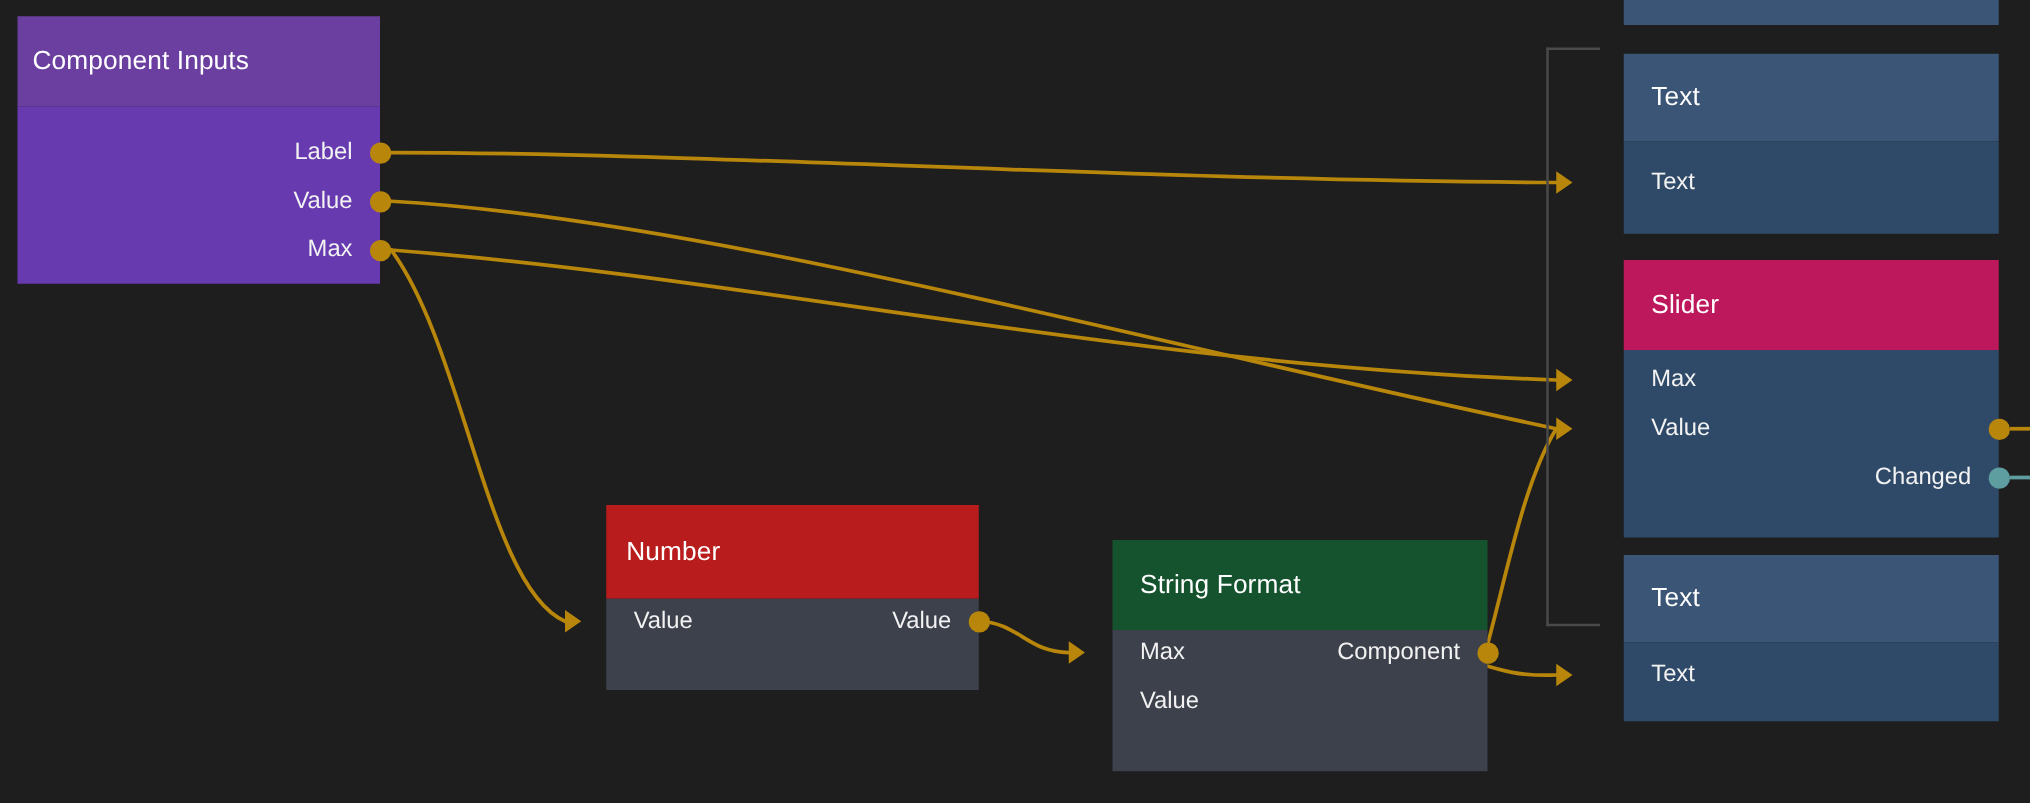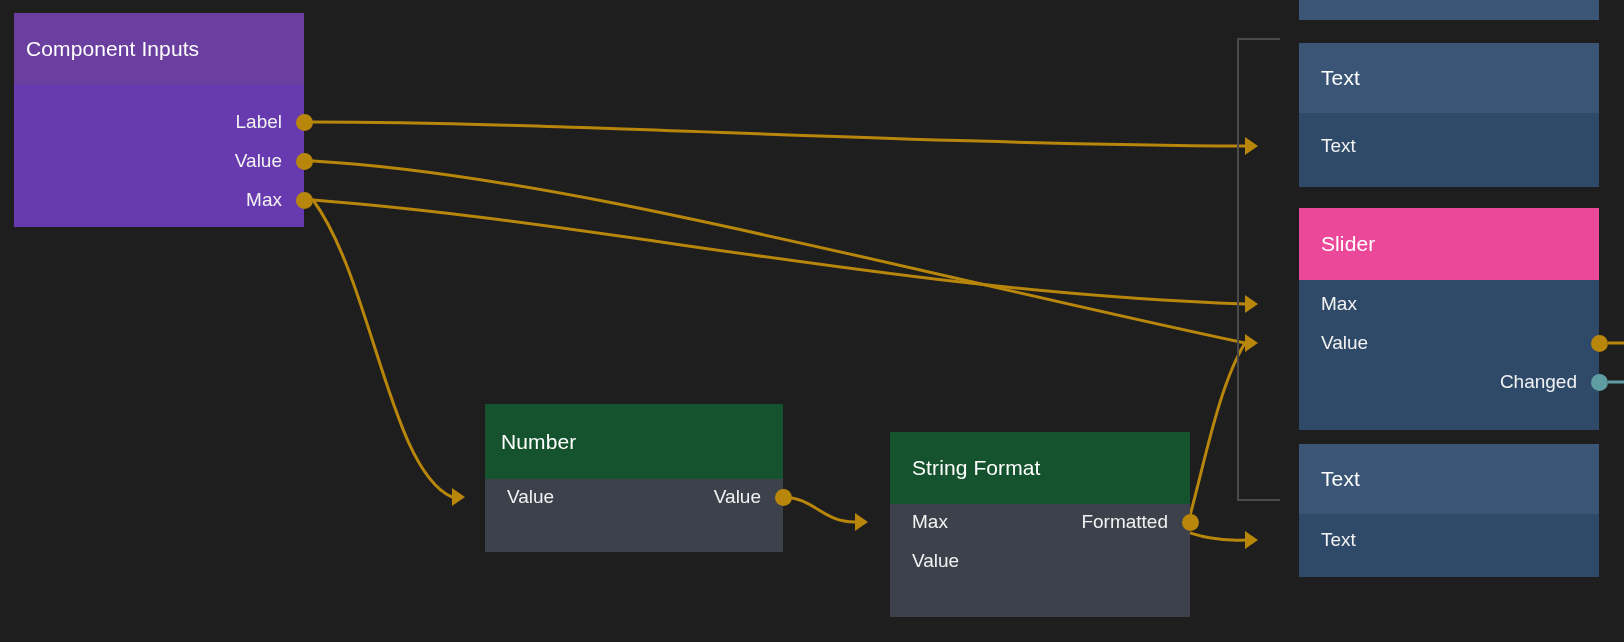--- a/index.html
+++ b/index.html
@@ -146,21 +146,21 @@
       <div class="node blue" style="left: 1299px; top: 43px; width: 300px; height: 144px;">
         <div class="node-header" style="height: 70px; background: rgb(58, 85, 117);">
           <div class="node-title">Text</div>
         </div>
         <div class="node-body" style="height: 74px; background: rgb(47, 74, 105);"></div>
         <div class="port in" style="top: 103px;">
           <span class="port-label">Text</span>
         </div>
       </div>
       <div class="node blue" style="left: 1299px; top: 208px; width: 300px; height: 222px;">
-        <div class="node-header" style="height: 72px; background: #ec4899;">
+        <div class="node-header" style="height: 72px; background: #be185d;">
           <div class="node-title">Slider</div>
         </div>
         <div class="node-body" style="height: 150px; background: rgb(47, 74, 105);"></div>
         <div class="port in" style="top: 96px;">
           <span class="port-label">Max</span>
         </div>
         <div class="port in" style="top: 135px;">
           <span class="port-label">Value</span>
         </div>
         <div class="dot" style="left: 300px; top: 135px;"></div>
@@ -172,21 +172,21 @@
       <div class="node blue" style="left: 1299px; top: 444px; width: 300px; height: 133px;">
         <div class="node-header" style="height: 70px; background: rgb(58, 85, 117);">
           <div class="node-title">Text</div>
         </div>
         <div class="node-body" style="height: 63px; background: rgb(47, 74, 105);"></div>
         <div class="port in" style="top: 96px;">
           <span class="port-label">Text</span>
         </div>
       </div>
       <div class="node grey" style="left: 485px; top: 404px; width: 298px; height: 148px;">
-        <div class="node-header" style="height: 75px; background: #14532d; padding-left: 16px;">
+        <div class="node-header" style="height: 75px; background: #b91c1c; padding-left: 16px;">
           <div class="node-title">Number</div>
         </div>
         <div class="node-body" style="height: 73px; background: rgb(61, 65, 76);"></div>
         <div class="port in" style="top: 93px;">
           <span class="port-label">Value</span>
         </div>
         <div class="port out" style="top: 93px;">
           <span class="port-label">Value</span>
         </div>
         <div class="dot" style="left: 298px; top: 93px;"></div>
@@ -196,19 +196,19 @@
           <div class="node-title">String Format</div>
         </div>
         <div class="node-body" style="height: 113px; background: rgb(61, 65, 76);"></div>
         <div class="port in" style="top: 90px;">
           <span class="port-label">Max</span>
         </div>
         <div class="port in" style="top: 129px;">
           <span class="port-label">Value</span>
         </div>
         <div class="port out" style="top: 90px;">
-          <span class="port-label">Formatted</span>
+          <span class="port-label">Component</span>
         </div>
         <div class="dot" style="left: 300px; top: 90px;"></div>
       </div>
       <div class="group-bracket" style="left: 1237px; top: 38px; width: 43px; height: 463px; border-color: rgb(74, 74, 74);"></div>
     </div>
 </div>
 
 </body></html>

